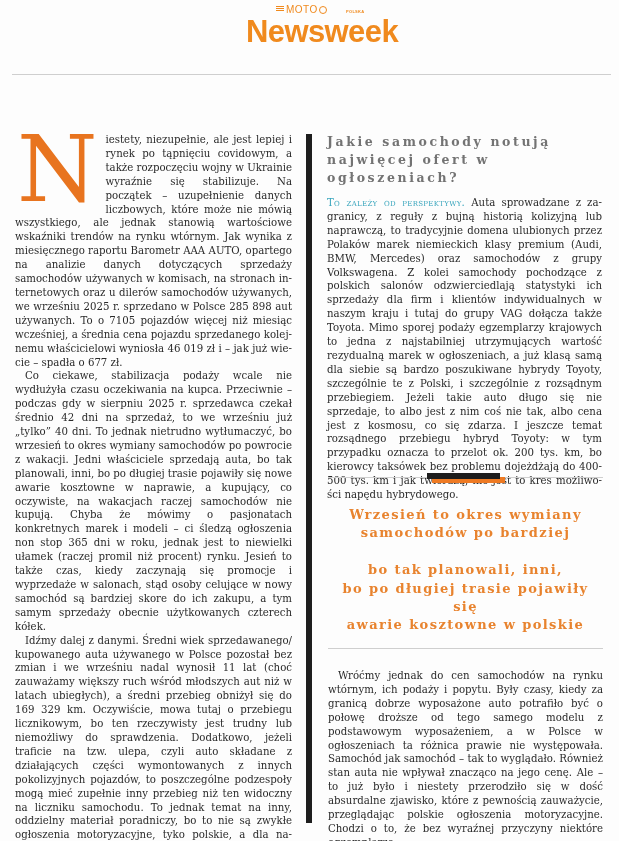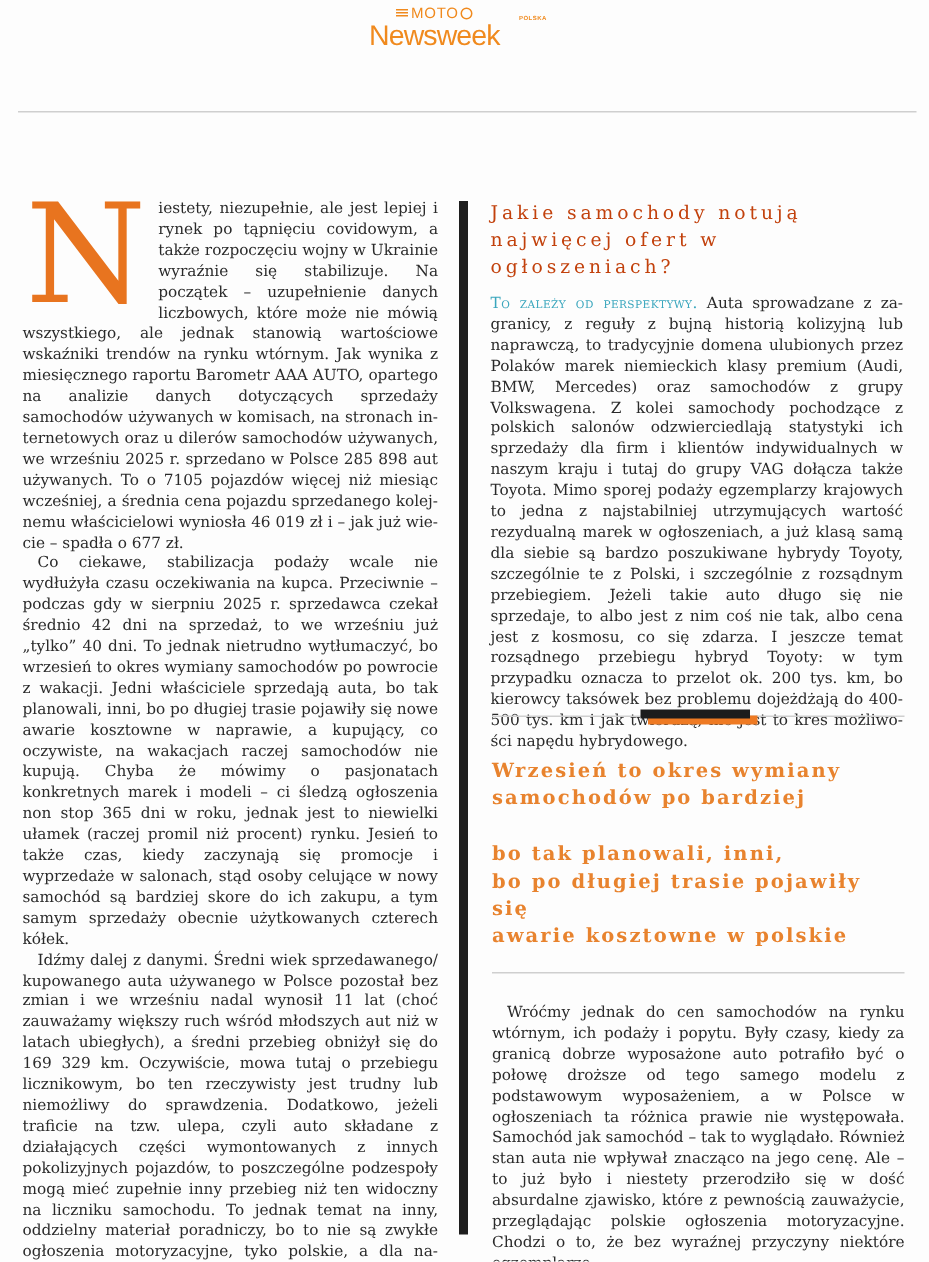--- a/index.html
+++ b/index.html
@@ -1,49 +1,49 @@
 <!DOCTYPE html>
 <html><head>
   <meta charset="utf-8">
   <style>
     html, body { margin: 0; padding: 0; background: #fdfdfd; }
     body { width: 619px; height: 841px; position: relative; overflow: hidden;
       font-family: "DejaVu Serif", "Liberation Serif", serif; color: #2a2a2a; }
     .logo { position: absolute; left: 246px; top: 4px; width: 150px; height: 40px; }
-    .logo .moto { position: absolute; left: 28px; top: 0px; font-family: "Liberation Sans", sans-serif;
+    .logo .moto { position: absolute; left: 40px; top: 0px; font-family: "Liberation Sans", sans-serif;
       font-size: 10px; color: #f08a1e; letter-spacing: 0.5px; }
     .logo .moto::before { content: ""; position: absolute; left: -10px; top: 4px; width: 8px; height: 1px;
       background: #f08a1e; box-shadow: 0 2px 0 #f08a1e, 0 -2px 0 #f08a1e; }
     .logo .gauge { display: inline-block; width: 8px; height: 8px; border: 1.4px solid #f08a1e;
       border-radius: 50%; margin-left: 1px; vertical-align: -1px; box-sizing: border-box; }
     .logo .polska { position: absolute; left: 100px; top: 5px; font-family: "Liberation Sans", sans-serif;
       font-size: 4px; color: #f08a1e; font-weight: bold; letter-spacing: 0.3px; }
     .logo .name { position: absolute; left: 0; top: 10px; font-family: "Liberation Sans", sans-serif;
-      font-weight: normal; font-size: 19px; color: #f08a1e; letter-spacing: -0.6px; }
+      font-weight: bold; font-size: 31px; color: #f08a1e; letter-spacing: -0.6px; }
     .top-rule { position: absolute; left: 12px; top: 74px; width: 599px; height: 1px; background: #cfcfcf; }
 
     .col-left { position: absolute; left: 15px; top: 133px; width: 277px; font-size: 10.2px; line-height: 13.9px;
       text-align: justify; hyphens: manual; }
     .col-left p { margin: 0; text-indent: 10px; }
     .col-left p.first { text-indent: 0; }
     .dropcap { float: left; font-family: "DejaVu Serif", "Liberation Serif", serif; color: #e8741f;
       font-size: 92px; line-height: 70px; margin: 2px 8px 0 2px; font-weight: normal; }
 
     .vbar { position: absolute; left: 306px; top: 134px; width: 6px; height: 689px; background: #1e1e1e; }
 
     .col-right { position: absolute; left: 327px; top: 133px; width: 275px; }
-    .subhead { font-family: "DejaVu Serif", "Liberation Serif", serif; font-weight: normal; font-size: 12.5px;
-      letter-spacing: 2.6px; line-height: 18px; color: #c2410c; margin: 0 0 9px 0; }
+    .subhead { font-family: "DejaVu Serif", "Liberation Serif", serif; font-weight: bold; font-size: 12.5px;
+      letter-spacing: 2.6px; line-height: 18px; color: #737373; margin: 0 0 9px 0; }
     .body-r { font-size: 10.2px; line-height: 13.9px; text-align: justify; margin: 0; }
     .lead-in { color: #3aa6bd; font-variant: small-caps; letter-spacing: 0.3px; }
 
     .quote-rule-top { position: absolute; left: 328px; top: 477px; width: 275px; height: 1px; background: #cfcfcf; }
     .accent-orange { position: absolute; left: 432px; top: 477px; width: 73px; height: 6px; background: #ee7a23; }
     .accent-black { position: absolute; left: 427px; top: 473px; width: 73px; height: 6px; background: #1c1c1c; }
-    .pull-quote { position: absolute; left: 328px; top: 506px; width: 275px; text-align: left;
+    .pull-quote { position: absolute; left: 328px; top: 506px; width: 275px; text-align: center;
       font-family: "DejaVu Serif", "Liberation Serif", serif; font-weight: bold; color: #e8832e;
       font-size: 13px; line-height: 18.4px; letter-spacing: 1.4px; margin: 0; }
     .quote-rule-bottom { position: absolute; left: 328px; top: 648px; width: 275px; height: 1px; background: #cfcfcf; }
 
     .col-right2 { position: absolute; left: 328px; top: 669px; width: 275px; font-size: 10.2px; line-height: 13.9px;
       text-align: justify; }
     .col-right2 p { margin: 0; text-indent: 10px; }
   </style>
 </head>
 <body>

